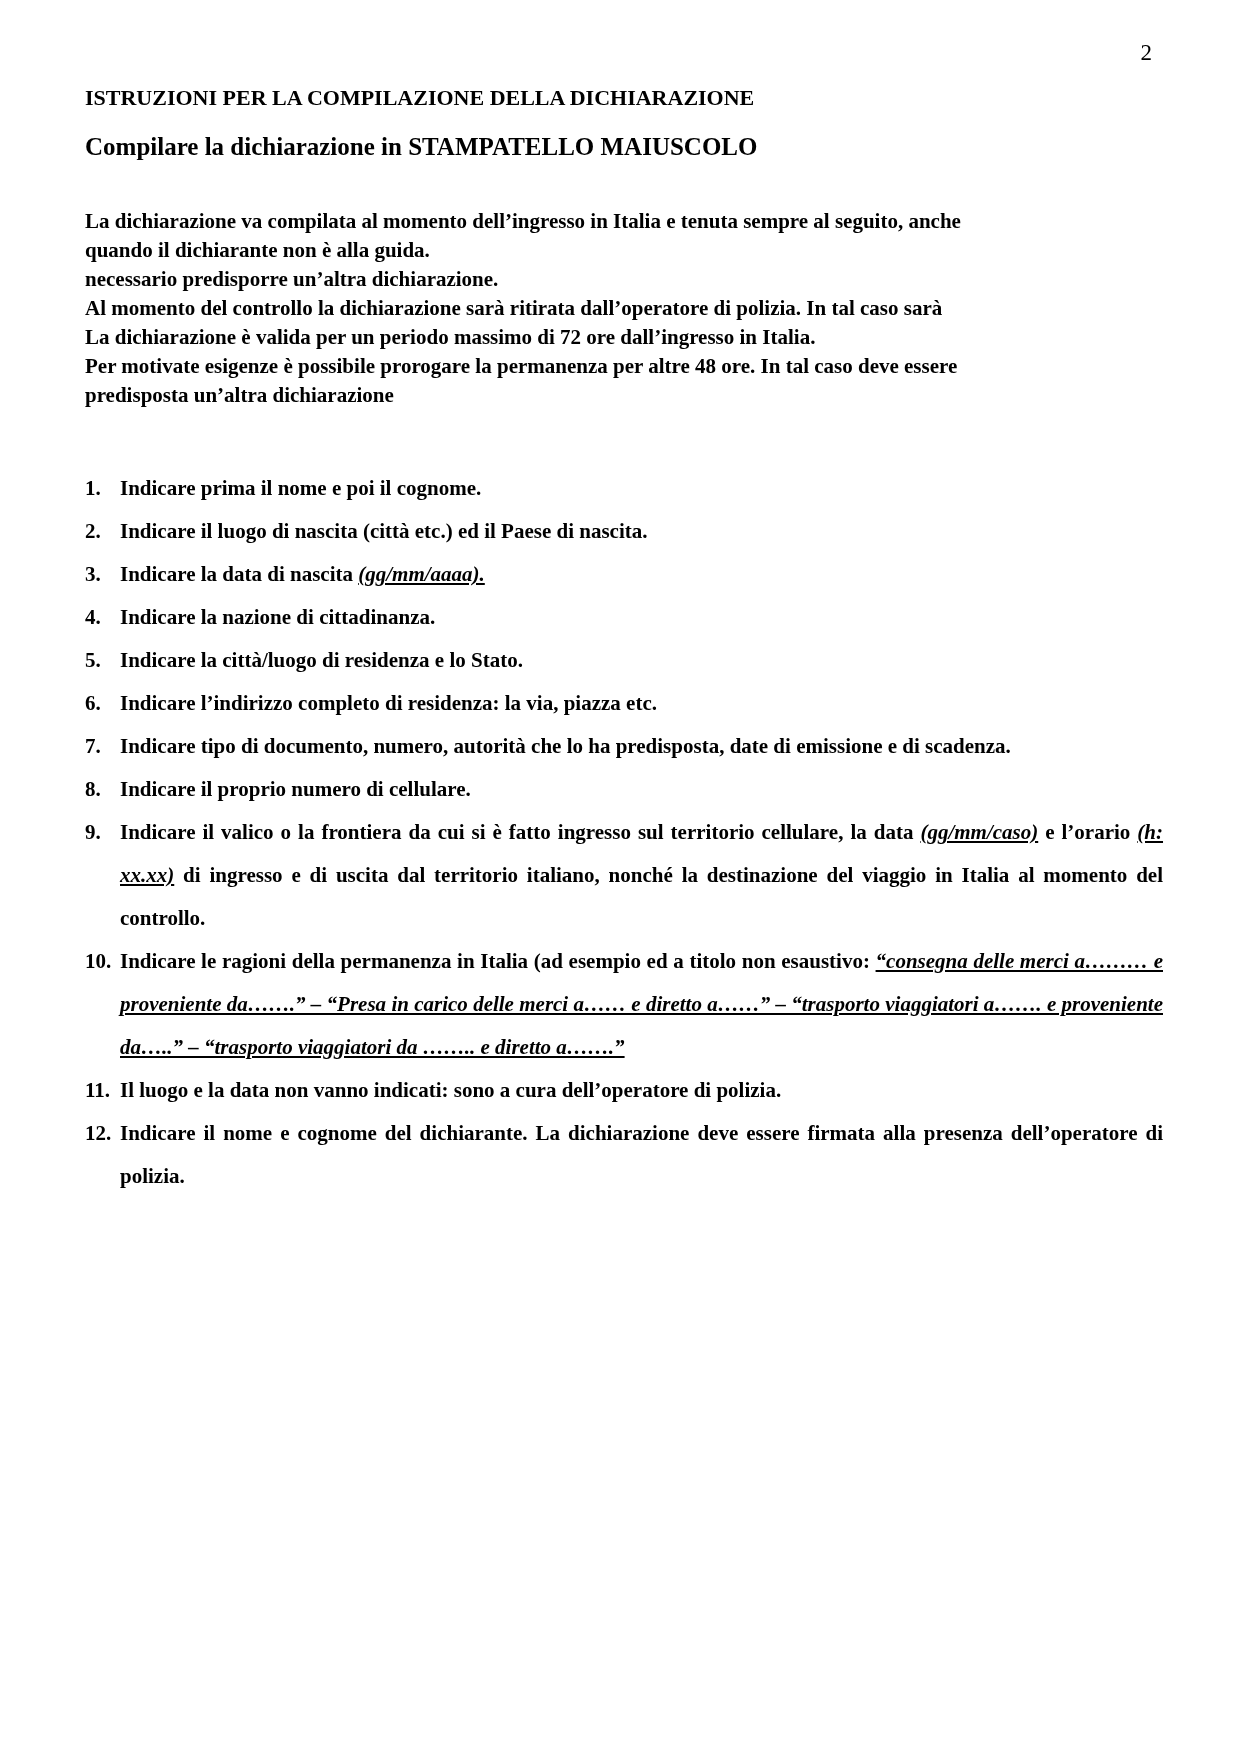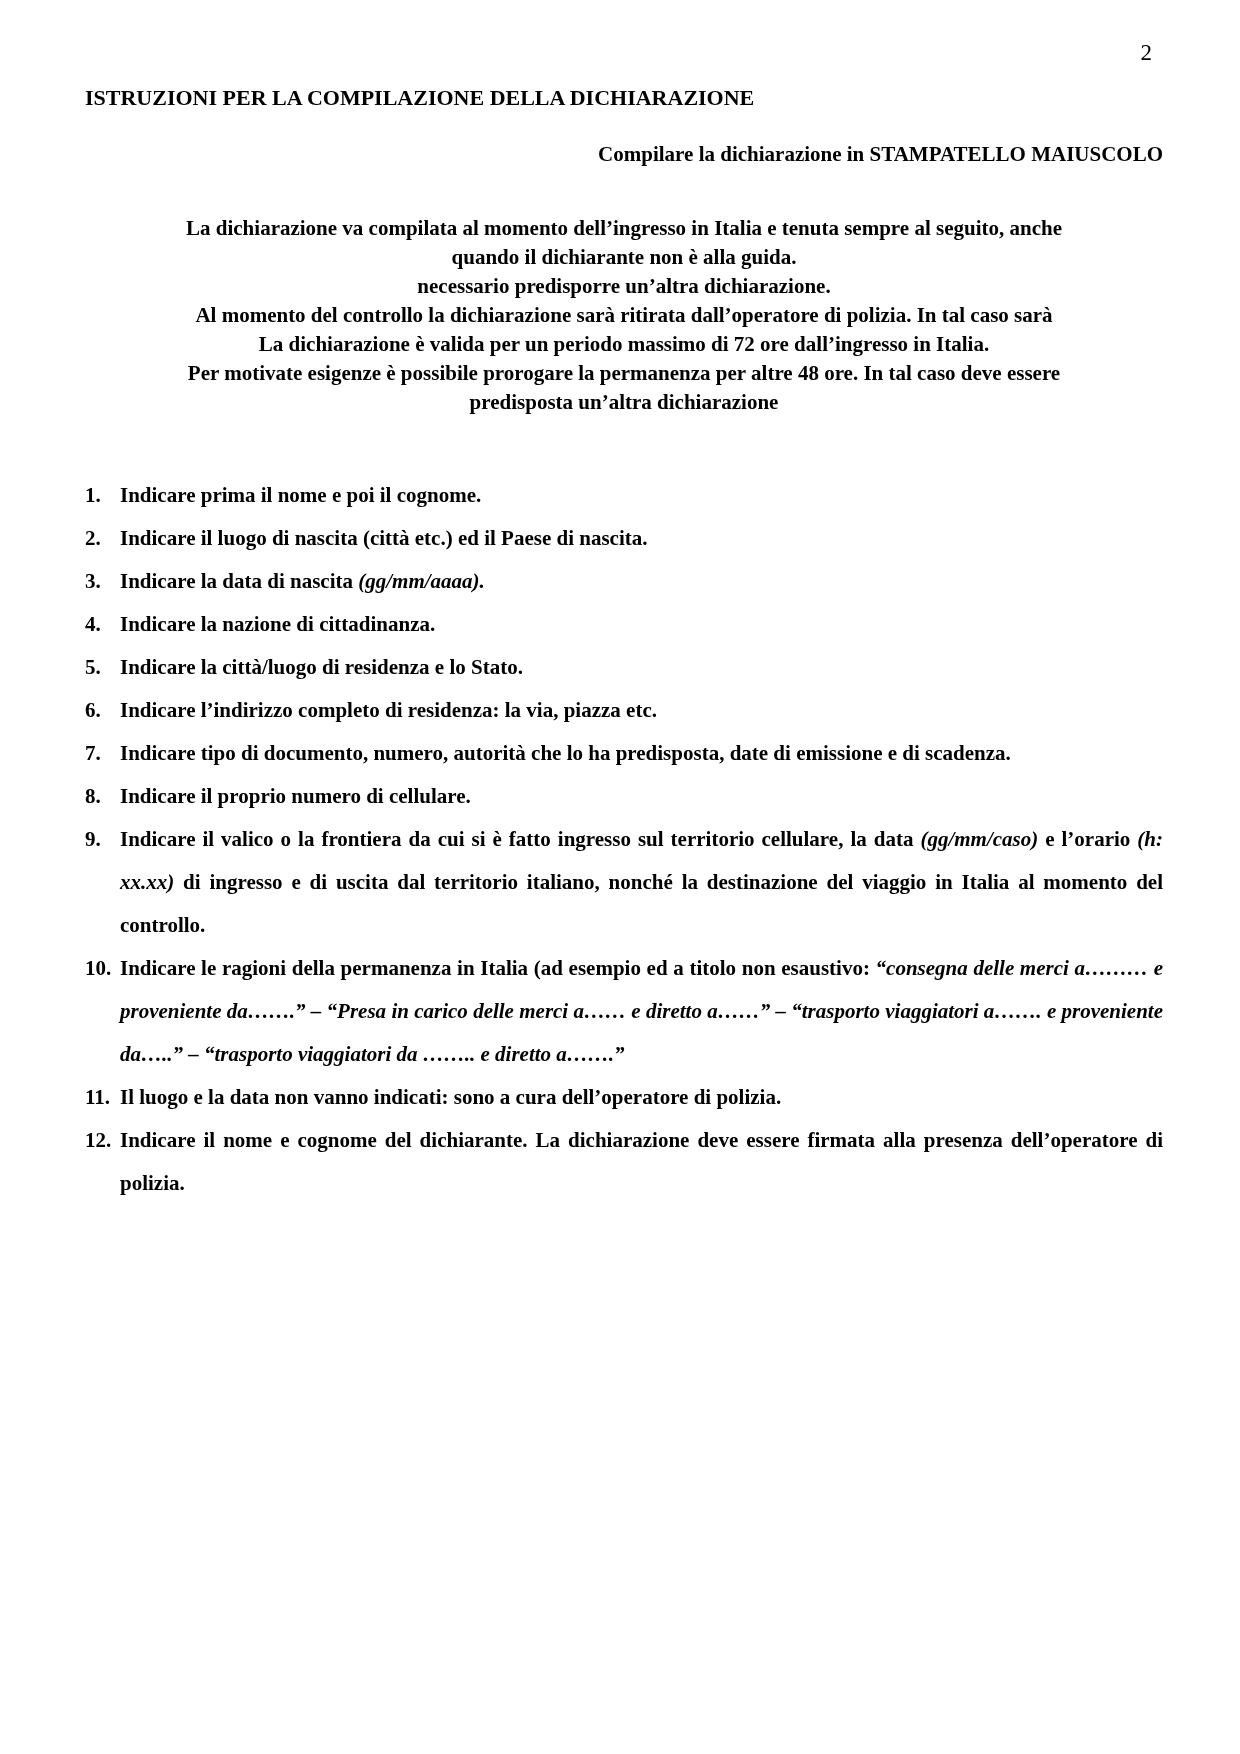--- a/index.html
+++ b/index.html
@@ -27,28 +27,28 @@
     font-size: 23px;
     line-height: 26px;
   }
   .title {
     margin-top: 46px;
     text-align: left;
     font-size: 22px;
     line-height: 28px;
   }
   .subtitle {
-    margin-top: 28px;
-    text-align: right;
-    font-size: 21px;
+    margin-top: 21px;
+    text-align: left;
+    font-size: 25px;
     line-height: 28px;
   }
   .intro {
     margin-top: 46px;
-    text-align: center;
+    text-align: left;
     font-size: 21px;
     line-height: 29px;
   }
   .list {
     margin-top: 57px;
     font-size: 21px;
     line-height: 43px;
   }
   .item {
     position: relative;
@@ -57,20 +57,21 @@
   .item .num {
     position: absolute;
     left: 0;
     top: 0;
   }
   .item .body {
     text-align: justify;
   }
   .it {
     font-style: italic;
+    text-decoration: underline;
   }
 </style>
 </head>
 <body>
 
 <div class="page">
   <div class="page-number">2</div>
 
   <div class="title">ISTRUZIONI PER LA COMPILAZIONE DELLA DICHIARAZIONE</div>
 

